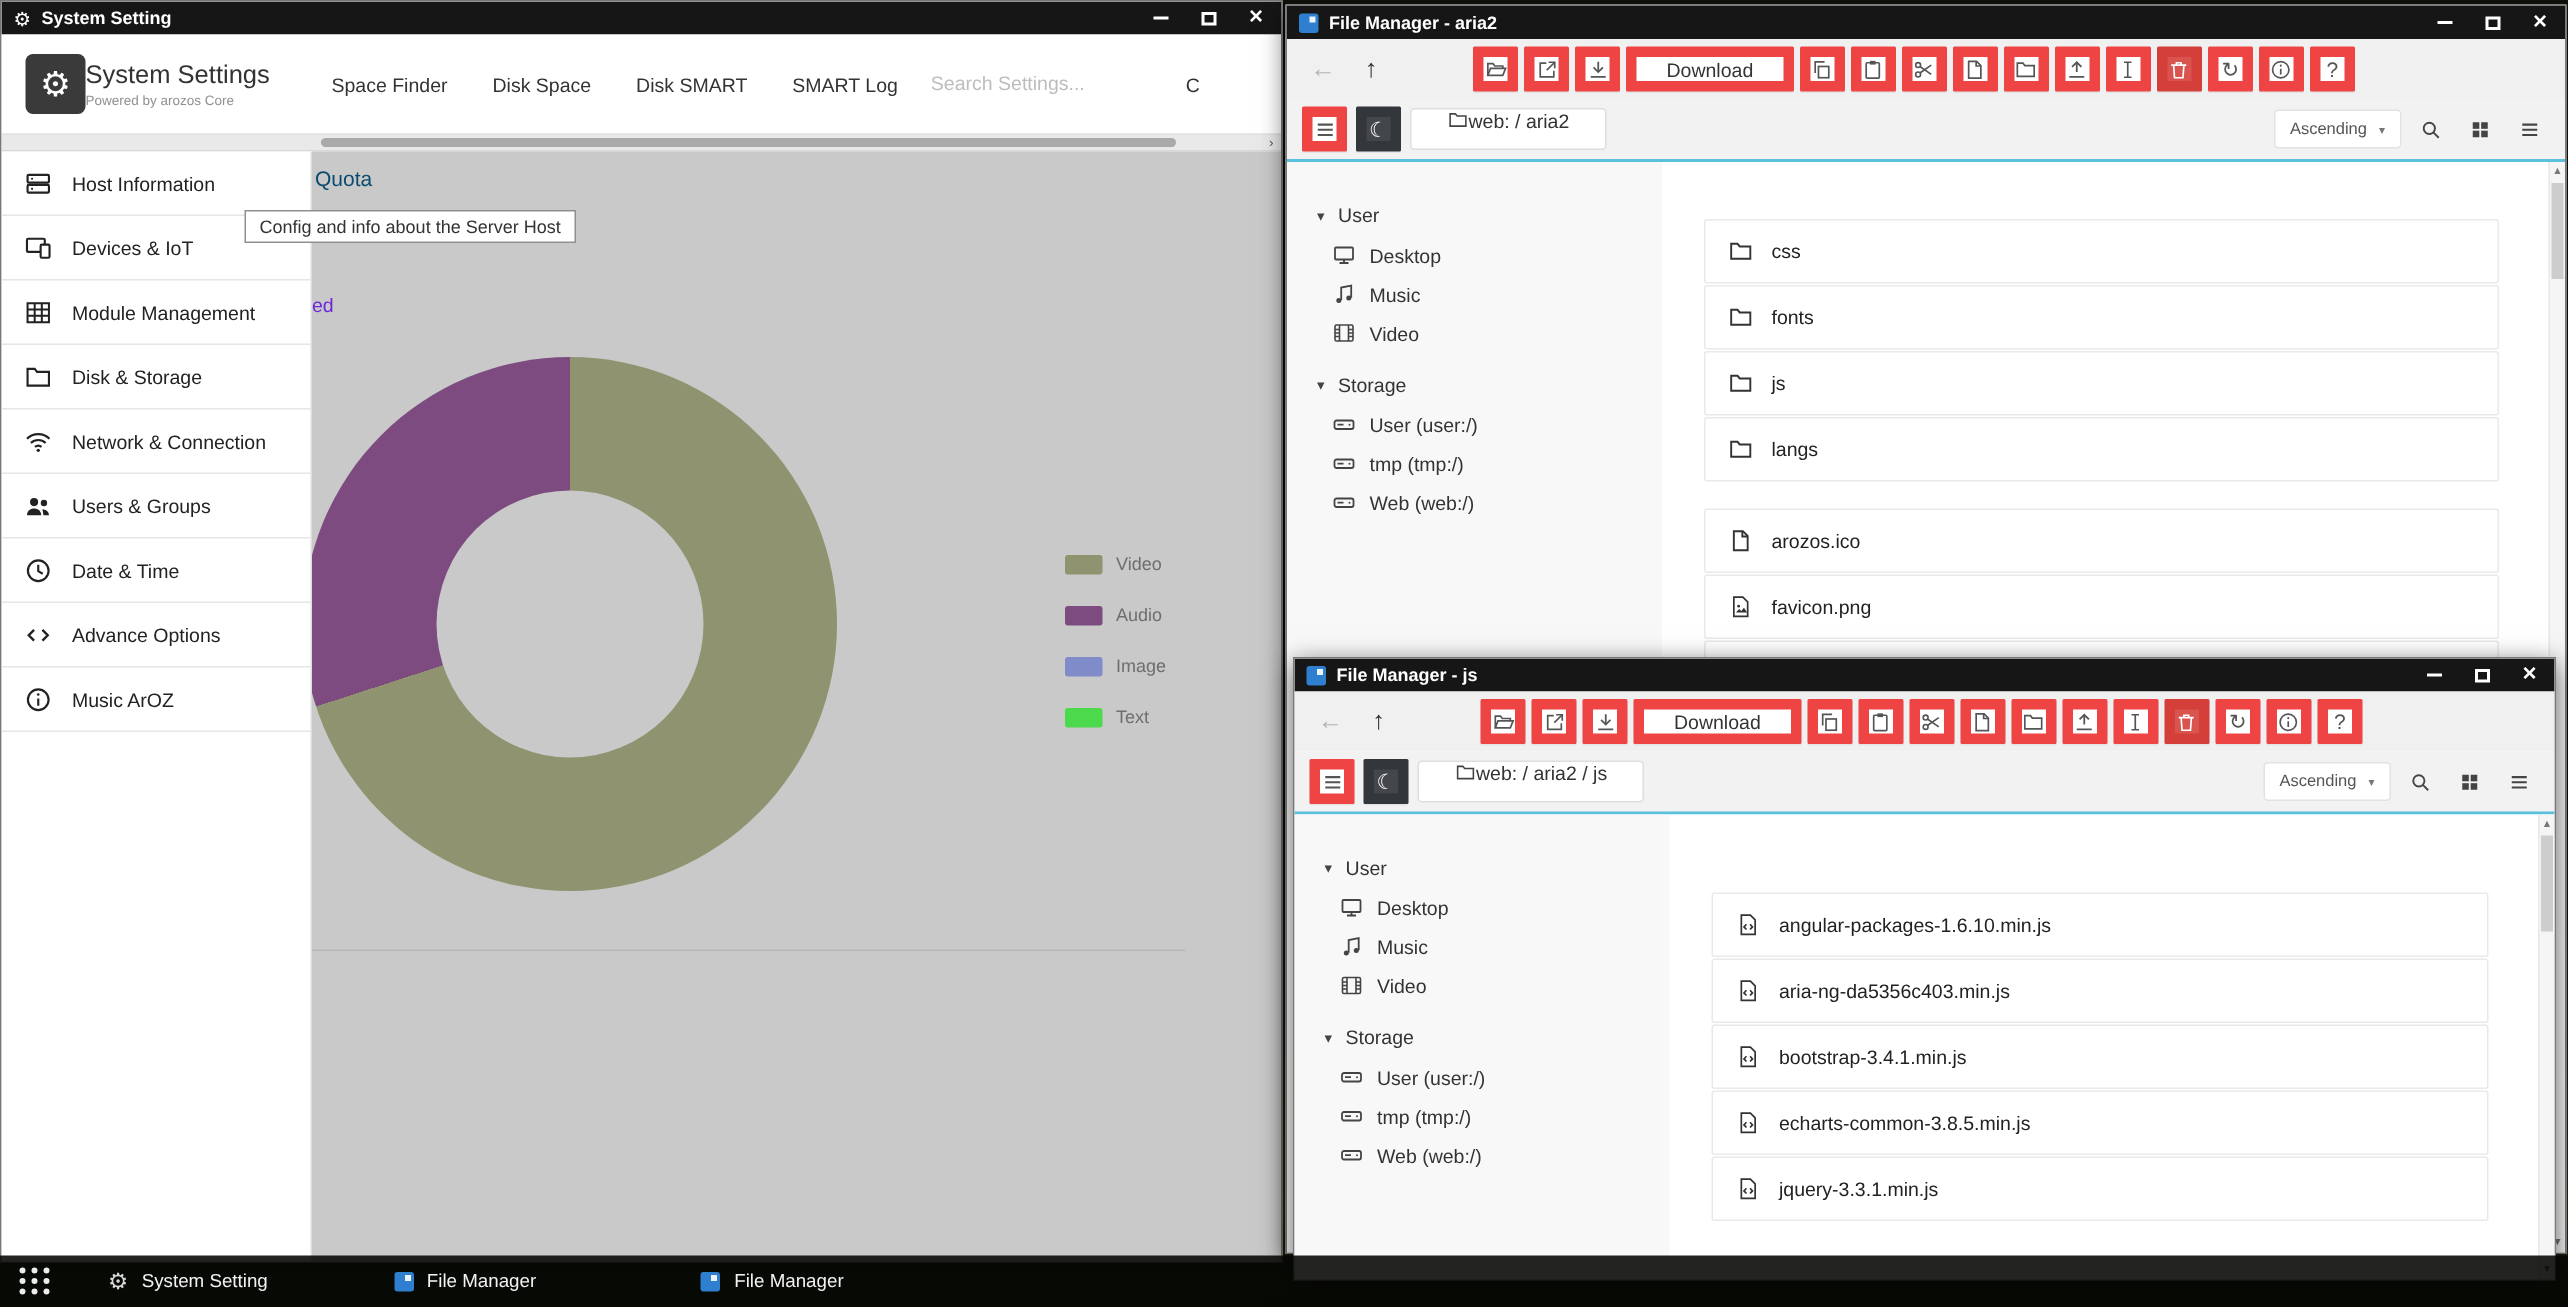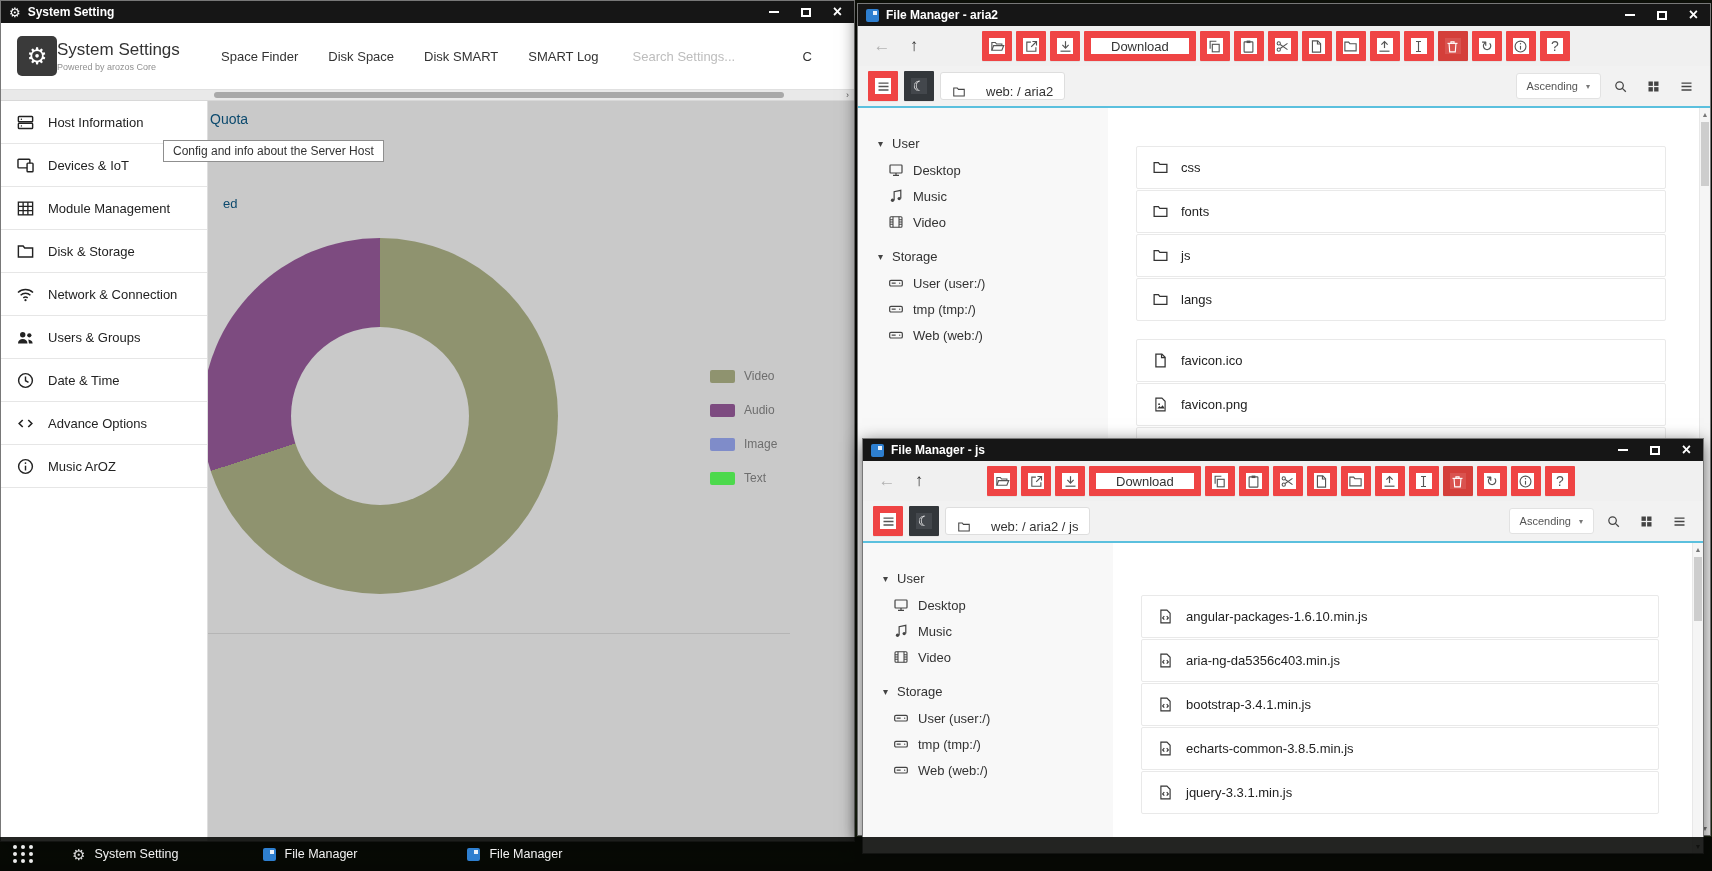--- a/index.html
+++ b/index.html
@@ -21,34 +21,34 @@
 
   
   #sys{left:0;top:0;width:855px;height:842px;z-index:1}
   .sys-header{height:66px;flex:none;display:flex;align-items:center;padding:0 16px;background:#fff;overflow:hidden;white-space:nowrap}
   .logo{width:40px;height:40px;flex:none;background:#3a3a3a;border-radius:5px;color:#fff;display:flex;align-items:center;justify-content:center;font-size:23px}
   .app-t{min-width:130px}
   .app-t .t1{font-size:17px;color:#333}
   .app-t .t2{font-size:9px;color:#909090;margin-top:2px}
   .sys-tabs{display:flex;gap:30px;margin-left:34px;font-size:13px;color:#333}
   .sys-tab{cursor:default}
-  .sys-search{margin-left:34px}
+  .sys-search{margin-left:22px}
   .sys-search input{border:0;outline:0;font-size:13px;width:104px;color:#333;background:transparent;font-family:"Liberation Sans",sans-serif}
   .sys-search input::placeholder{color:#bdbdbd}
   .partial-tab{font-size:13px;color:#333;margin-left:66px}
   .hbar{height:12px;flex:none;background:#e9e9e9;position:relative;border-top:1px solid #e0e0e0;border-bottom:1px solid #d8d8d8}
   .hthumb{position:absolute;left:213px;top:2px;width:570px;height:6px;background:#a9a9a9;border-radius:3px}
   .harrow{position:absolute;right:5px;top:0;font-size:9px;color:#555;line-height:10px}
   .sys-body{flex:1;display:flex;position:relative}
   .sidebar{width:207px;flex:none;background:#fff;border-right:1px solid #dedede;position:relative;z-index:3}
   .sb-item{height:43px;display:flex;align-items:center;gap:13px;padding:0 15px;border-bottom:1px solid #e6e6e6;font-size:13px;color:#222}
   .sb-item svg{width:19px;height:19px;flex:none;color:#222}
   .sys-content{flex:1;background:#c9c9c9;position:relative;overflow:hidden}
   .q-head{position:absolute;left:2px;top:10px;font-size:14px;color:#0c4a6e}
-  .q-sub{position:absolute;left:15px;top:95px;font-size:13px;color:#0c4a6e}
+  .q-sub{position:absolute;left:0;top:95px;font-size:13px;color:#6d28d9}
   .divider{position:absolute;left:0;top:532px;width:582px;border-top:1px solid #b5b5b5}
   .donut{position:absolute;left:-6px;top:137px;width:356px;height:356px;border-radius:50%}
   .donut-hole{position:absolute;left:83px;top:226px;width:178px;height:178px;border-radius:50%;background:#c9c9c9}
   .legend{position:absolute;left:502px;top:268px;display:flex;flex-direction:column;gap:20px}
   .lg-row{display:flex;align-items:center;gap:9px;font-size:12px;color:#6e6e6e}
   .lg-sw{width:25px;height:13px;border-radius:2px;flex:none}
   .tooltip{position:absolute;left:162px;top:139px;background:#fff;border:1px solid #8f8f8f;padding:3px 9px;font-size:12px;color:#333;z-index:6;white-space:nowrap}
 
   
   #fm1{left:857px;top:3px;width:854px;height:833px;z-index:2}
@@ -58,21 +58,21 @@
   .fm-t1{height:40px;flex:none;background:#f0f0f0;display:flex;align-items:center;padding:0 10px;gap:4px}
   .navb{width:28px;height:28px;display:flex;align-items:center;justify-content:center;font-size:17px;color:#333}
   .navb.dis{color:#b3b3b3}
   .btn{height:30px;min-width:30px;background:#fff;border:7px solid #ef4444;border-radius:1px;display:flex;align-items:center;justify-content:center;color:#555;font-size:14px;box-shadow:0 1px 0 rgba(0,0,0,.05);font-family:"Liberation Sans",sans-serif}
   .btn svg{width:15px;height:15px}
   .btn.txt{padding:0 20px;font-size:13px;color:#333}
   .btn.danger{background:#d9534f;border-color:#d43f3a;color:#fff}
   .btn.dark{background:#43474c;border-color:#33373b;color:#fff}
   .grp-gap{margin-left:50px}
   .fm-t2{height:42px;flex:none;background:#f2f2f2;display:flex;align-items:center;padding:0 10px;gap:6px;border-bottom:2px solid #5bc0de}
-  .crumb{height:28px;background:#fff;border:1px solid #dedede;border-radius:3px;display:flex;align-items:flex-end;gap:20px;padding:0 11px;font-size:13px;color:#333}
+  .crumb{height:28px;background:#fff;border:1px solid #dedede;border-radius:3px;display:flex;align-items:flex-start;gap:0;padding:0 24px;font-size:13px;color:#333}
   .crumb svg{width:14px;height:14px;color:#444}
   .t2-sp{flex:1}
   .sort{display:flex;align-items:center;gap:8px;font-size:11px;color:#555;background:#fff;border:1px solid #e2e2e2;border-radius:3px;height:26px;padding:0 10px}
   .sort .car{font-size:8px;color:#777}
   .viewb{width:27px;height:27px;display:flex;align-items:center;justify-content:center;color:#444}
   .viewb svg{width:15px;height:15px}
   .fm-body{flex:1;display:flex;position:relative;background:#fff;overflow:hidden}
   .tree{width:250px;flex:none;background:#f8f8f8;padding-top:22px;font-size:13px;color:#333}
   .tr-sec{height:27px;display:flex;align-items:center;gap:9px;padding-left:20px}
   .tr-sec .car{font-size:10px;color:#444}
@@ -603,21 +603,21 @@
           <svg class="ic">
             <use href="#sy-folder"></use>
           </svg>
           <span>langs</span>
         </div>
       <div class="fgroup-gap"></div>
       <div class="frow">
           <svg class="ic">
             <use href="#sy-file"></use>
           </svg>
-          <span>favicon.ico</span>
+          <span>arozos.ico</span>
         </div>
       <div class="frow">
           <svg class="ic">
             <use href="#sy-fileimg"></use>
           </svg>
           <span>favicon.png</span>
         </div>
       <div class="frow">
           <svg class="ic">
             <use href="#sy-filecode"></use>

